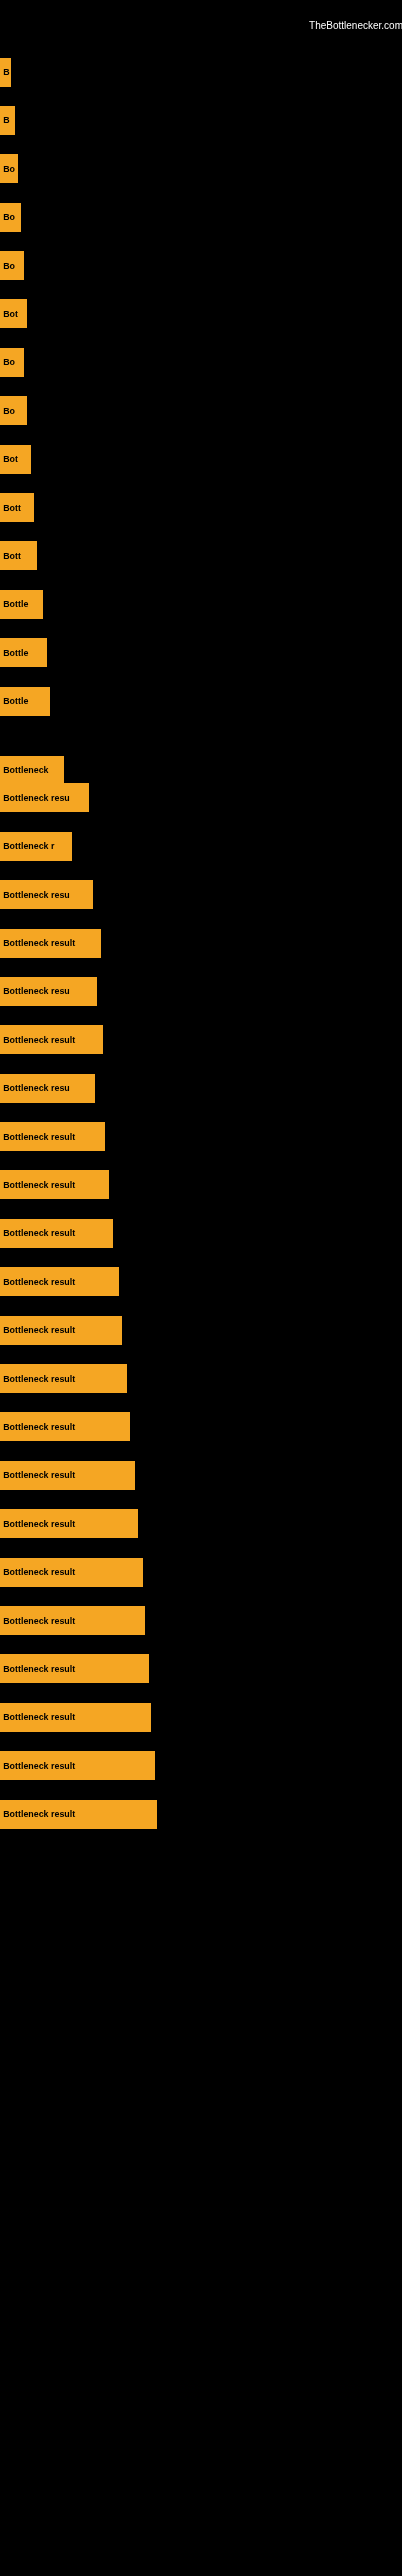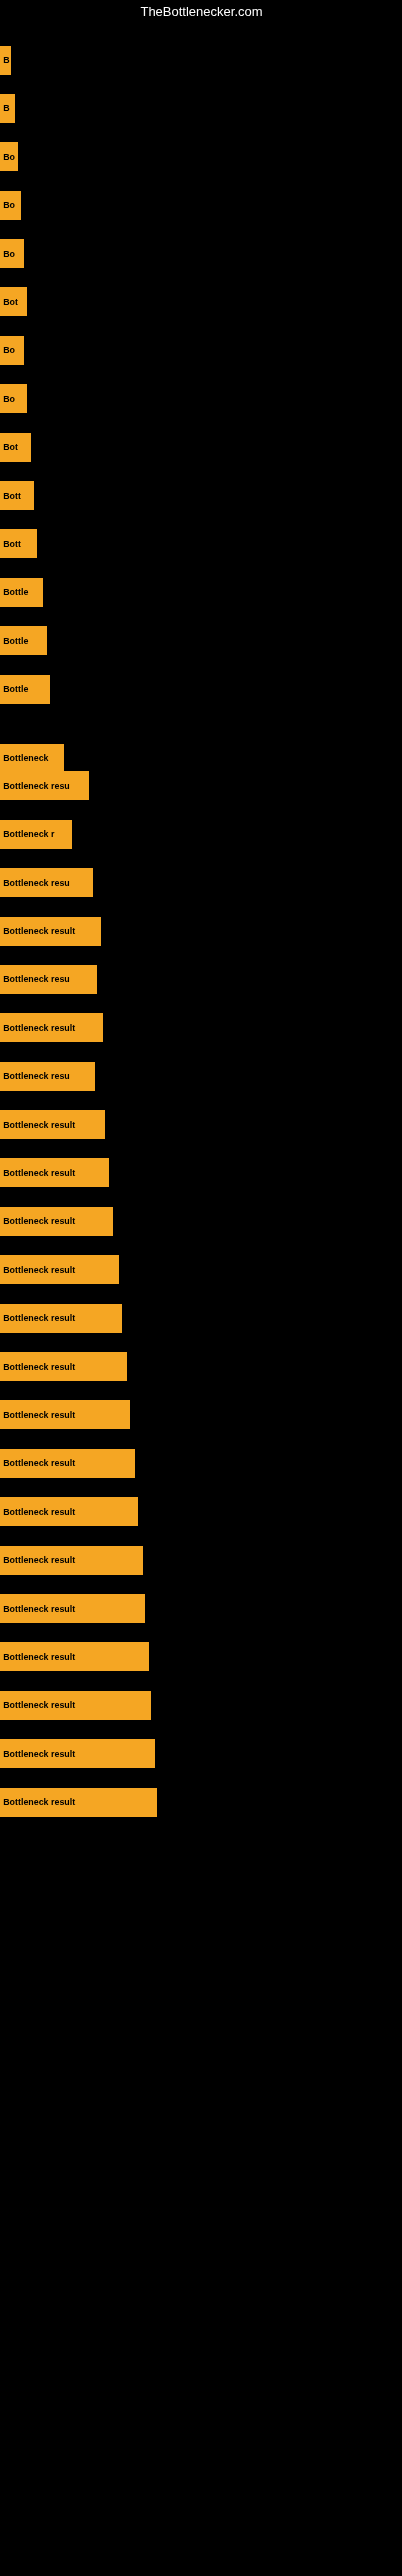--- a/index.html
+++ b/index.html
@@ -10,24 +10,24 @@
 
     body {
       background-color: #000000;
       font-family: Arial, sans-serif;
       width: 403px;
       min-height: 2576px;
       position: relative;
     }
 
     .site-title {
-      text-align: center;
+      text-align: right;
       color: #ffffff;
-      font-size: 13px;
-      padding: 4px 0 12px 0;
+      font-size: 10px;
+      padding: 20px 0 12px 0;
       font-weight: normal;
     }
 
     .bars-container {
       padding: 8px 0;
     }
 
     .bar-row {
       display: flex;
       align-items: center;

